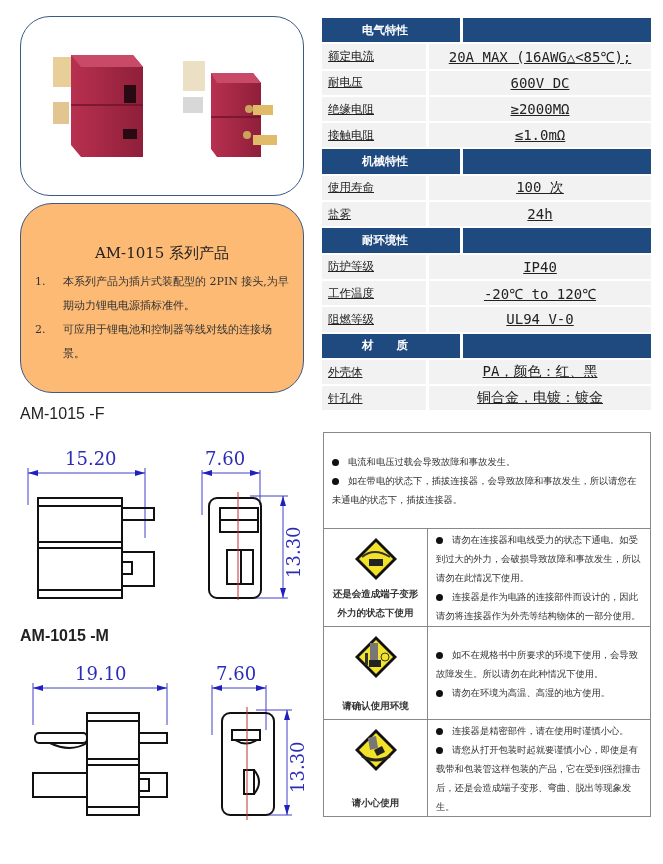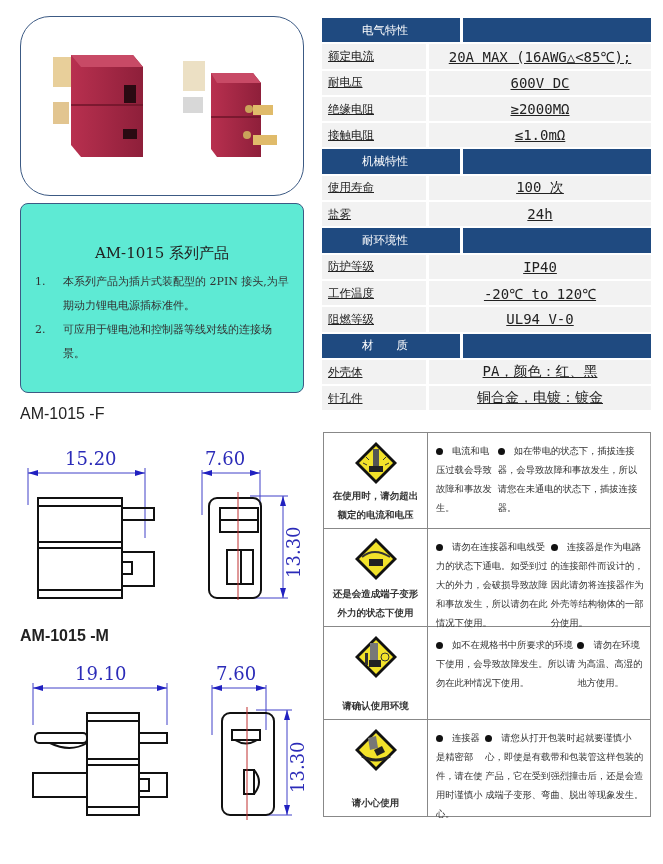--- a/index.html
+++ b/index.html
@@ -1,39 +1,39 @@
 <!DOCTYPE html>
 <html><head>
 <meta charset="utf-8">
 <style>
   html,body{margin:0;padding:0;background:#fff;}
   body{width:663px;height:864px;position:relative;overflow:hidden;font-family:"DejaVu Sans","Liberation Sans",sans-serif;color:#222;}
   .photo-box{position:absolute;left:20px;top:16px;width:282px;height:178px;border:1.5px solid #3c5a84;border-radius:30px;background:#fff;overflow:hidden;}
-  .desc-box{position:absolute;left:20px;top:203px;width:282px;height:188px;border:1.5px solid #3c5a84;border-radius:8px;background:#5eead4;}
+  .desc-box{position:absolute;left:20px;top:203px;width:282px;height:188px;border:1.5px solid #3c5a84;border-radius:32px;background:#fdba74;}
   .desc-title{position:absolute;left:0;right:0;top:40px;text-align:center;font-family:"DejaVu Serif","Liberation Serif",serif;font-size:15px;color:#222;}
   .desc-list{position:absolute;left:14px;right:14px;top:66px;font-family:"DejaVu Serif","Liberation Serif",serif;font-size:11px;line-height:24px;color:#333;}
   .desc-item{display:flex;}
   .desc-num{width:28px;flex:none;}
   .model-label{position:absolute;font-family:"Liberation Sans",sans-serif;font-size:16px;color:#222;}
   .spec-table{position:absolute;left:322px;top:18px;width:329px;border-collapse:separate;border-spacing:0;}
   .spec-row{display:flex;height:26.3px;}
   .spec-row .c1{width:98px;padding-left:6px;display:flex;align-items:center;font-size:11.5px;}
   .spec-row .c2{flex:1;display:flex;align-items:center;justify-content:center;font-size:14px;font-family:"DejaVu Sans Mono","Liberation Mono",monospace;margin-left:3px;}
   .spec-row.hdr .c1,.spec-row.hdr .c2{background:#1f4a80;color:#fff;}
-  .spec-row.hdr .c1{font-weight:normal;padding-left:40px;}
+  .spec-row.hdr .c1{font-weight:bold;padding-left:40px;}
   .spec-row.dat .c1,.spec-row.dat .c2{background:#f2f2f2;}
   .spec-row.dat{border-bottom:2px solid #fff;box-sizing:border-box;text-decoration:underline;}
   .spec-row.hdr{border-bottom:2px solid #fff;box-sizing:border-box;}
   .warn-table{position:absolute;left:323px;top:432px;width:328px;border:1.5px solid #888;box-sizing:border-box;}
   .warn-row{display:flex;border-bottom:1.5px solid #888;}
   .warn-row:last-child{border-bottom:none;}
   .warn-left{width:104px;flex:none;border-right:1.5px solid #888;display:flex;flex-direction:column;align-items:center;justify-content:flex-end;padding-bottom:4px;box-sizing:border-box;}
   .warn-icon{width:44px;height:44px;margin-bottom:auto;margin-top:8px;}
   .warn-caption{font-size:9.5px;line-height:19px;text-align:center;font-weight:bold;color:#333;}
-  .warn-right{flex:1;padding:8px 6px 8px 8px;font-family:"DejaVu Serif","Liberation Serif",serif;font-size:9.3px;line-height:19px;color:#333;display:flex;flex-direction:row;justify-content:center;}
+  .warn-right{flex:1;padding:8px 6px 8px 8px;font-family:"DejaVu Serif","Liberation Serif",serif;font-size:9.3px;line-height:19px;color:#333;display:flex;flex-direction:column;justify-content:center;}
   .bullet{display:inline-block;width:7px;height:7px;background:#111;border-radius:50%;margin-right:9px;vertical-align:middle;}
   .drawing{position:absolute;}
   .dim-text{font-family:"DejaVu Serif","Liberation Serif",serif;fill:#2b2bb8;}
 </style>
 </head>
 <body>
 
 <div class="photo-box">
   <svg width="282" height="178" viewBox="0 0 282 178">
     <defs>
@@ -223,33 +223,20 @@
       <div class="c2">PA，颜色：红、黑</div>
     </div>
   <div class="spec-row dat">
       <div class="c1">针孔件</div>
       <div class="c2">铜合金，电镀：镀金</div>
     </div>
 </div>
 
 <div class="warn-table">
   <div class="warn-row" style="height:95px;">
-    <div class="warn-left">
-      <svg class="warn-icon" viewBox="0 0 44 44">
-        <polygon points="22,1 43,22 22,43 1,22" fill="#111"></polygon>
-          <polygon points="22,5 39,22 22,39 5,22" fill="#f2e22a"></polygon>
-        <rect x="19" y="8" width="6" height="18" fill="#555"></rect>
-          <rect x="15" y="25" width="14" height="6" fill="#222"></rect>
-        <path d="M9,22 L13,24 M35,22 L31,24 M12,16 L15,19 M32,16 L29,19" stroke="#333" stroke-width="1"></path>
-      </svg>
-      <div class="warn-caption">
-          <div>在使用时，请勿超出</div>
-          <div>额定的电流和电压</div>
-        </div>
-    </div>
     <div class="warn-right">
       <div><span class="bullet"></span><span>电流和电压过载会导致故障和事故发生。</span></div>
       <div><span class="bullet"></span><span>如在带电的状态下，插拔连接器，会导致故障和事故发生，所以请您在未通电的状态下，插拔连接器。</span></div>
     </div>
   </div>
   <div class="warn-row" style="height:97px;">
     <div class="warn-left">
       <svg class="warn-icon" viewBox="0 0 44 44">
         <polygon points="22,1 43,22 22,43 1,22" fill="#111"></polygon>
           <polygon points="22,5 39,22 22,39 5,22" fill="#f2e22a"></polygon>

